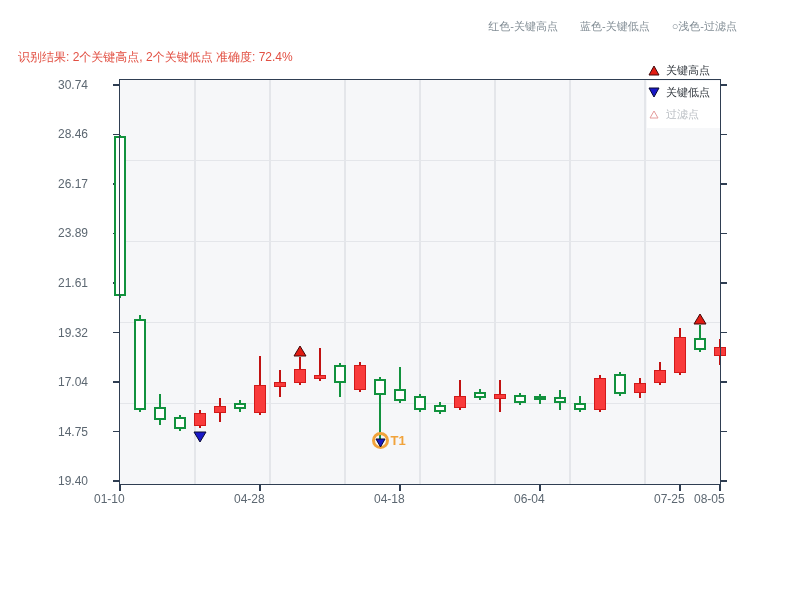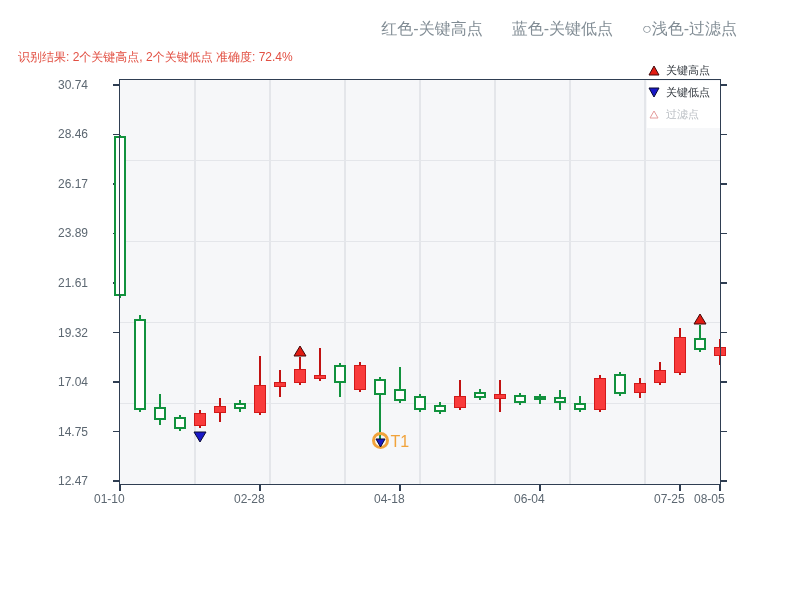--- a/index.html
+++ b/index.html
@@ -1,37 +1,37 @@
 <!DOCTYPE html>
 <html><head>
 <meta charset="utf-8">
 <style>
   html,body{margin:0;padding:0;background:#fff;}
   .page{position:relative;width:800px;height:600px;background:#ffffff;overflow:hidden;
         font-family:"Liberation Sans","DejaVu Sans",sans-serif;}
   .title{position:absolute;left:18px;top:20px;font-size:18px;color:#434e59;letter-spacing:.3px;}
-  .top-key{position:absolute;top:19px;right:63px;display:flex;gap:11px;font-size:16px;color:#828d95;}
+  .top-key{position:absolute;top:19px;right:63px;display:flex;gap:4px;font-size:11px;color:#828d95;}
   .top-key span{margin-left:18px;}
   .result-line{position:absolute;left:18px;top:49px;font-size:12px;color:#e25043;}
   .quality-line{position:absolute;left:18px;top:65px;font-size:12.5px;color:#abb0b5;}
   #chart{position:absolute;left:120px;top:80px;width:600px;height:404px;overflow:visible;}
   .plot-bg{position:absolute;left:0;top:0;width:600px;height:404px;background:#f6f7f9;z-index:0;}
   .gline{position:absolute;background:#e4e6ea;z-index:1;}
   .spine-box{position:absolute;left:-1px;top:-1px;width:600px;height:404px;
              border:1.6px solid #2f3e52;z-index:8;pointer-events:none;}
   .tick{position:absolute;background:#2f3e52;z-index:3;}
   .ylab{position:absolute;width:52px;left:-62px;text-align:left;font-size:12px;line-height:16px;color:#5c6771;z-index:3;}
   .xlab{position:absolute;width:52px;top:412px;font-size:12px;line-height:14px;color:#5c6771;z-index:3;}
   .wick{position:absolute;width:2px;z-index:5;}
   .body-u{position:absolute;width:12px;box-sizing:border-box;background:#ffffff;border:2px solid #12923e;z-index:6;}
   .body-d{position:absolute;width:12px;box-sizing:border-box;background:#f93b3b;border:1px solid #d11a1a;z-index:6;}
   .marker{position:absolute;z-index:9;}
   .t1-ring{position:absolute;width:17px;height:17px;border:3px solid #f1a33b;border-radius:50%;
            box-sizing:border-box;z-index:9;background:transparent;}
-  .t1-label{position:absolute;font-size:16px;font-weight:normal;color:#f1a33b;z-index:9;}
+  .t1-label{position:absolute;font-size:13px;font-weight:bold;color:#f1a33b;z-index:9;}
   .legend-bg{position:absolute;left:526.5px;top:1px;width:73px;height:47px;background:#ffffff;z-index:6;}
   .lg-row{position:absolute;left:528px;display:flex;align-items:center;gap:6px;height:14px;z-index:11;}
   .lg-row span{font-size:11px;color:#2e343b;white-space:nowrap;}
   .lg-row.dim span{color:#b9bec3;}
 </style>
 </head>
 <body>
 
 <div class="page">
 
@@ -167,25 +167,25 @@
       </div>
     <div id="ylabels">
         <div class="ylab" style="top: -3.01502px;">30.74</div>
         <div class="ylab" style="top: 46.4013px;">28.46</div>
         <div class="ylab" style="top: 96.0343px;">26.17</div>
         <div class="ylab" style="top: 145.451px;">23.89</div>
         <div class="ylab" style="top: 194.867px;">21.61</div>
         <div class="ylab" style="top: 244.5px;">19.32</div>
         <div class="ylab" style="top: 293.916px;">17.04</div>
         <div class="ylab" style="top: 343.549px;">14.75</div>
-        <div class="ylab" style="top: 392.966px;">12.47</div>
+        <div class="ylab" style="top: 392.966px;">19.40</div>
       </div>
     <div id="xlabels">
         <div class="xlab" style="left: -26px;">01-10</div>
-        <div class="xlab" style="left: 114px;">02-28</div>
+        <div class="xlab" style="left: 114px;">04-28</div>
         <div class="xlab" style="left: 254px;">04-18</div>
         <div class="xlab" style="left: 394px;">06-04</div>
         <div class="xlab" style="left: 534px;">07-25</div>
         <div class="xlab" style="left: 574px;">08-05</div>
       </div>
 
     <div class="legend-bg"></div>
     <div class="lg-row" style="top:-17px">
       <svg width="12" height="11">
         <polygon points="6,1 11,10 1,10" fill="#e11b12" stroke="#41090b" stroke-width="1"></polygon>

